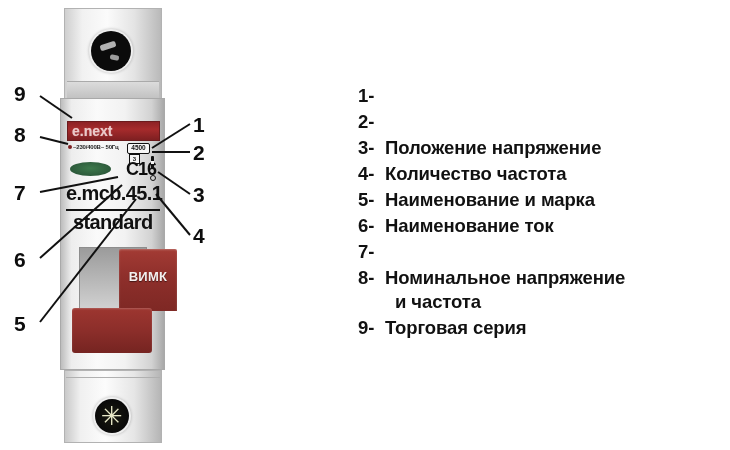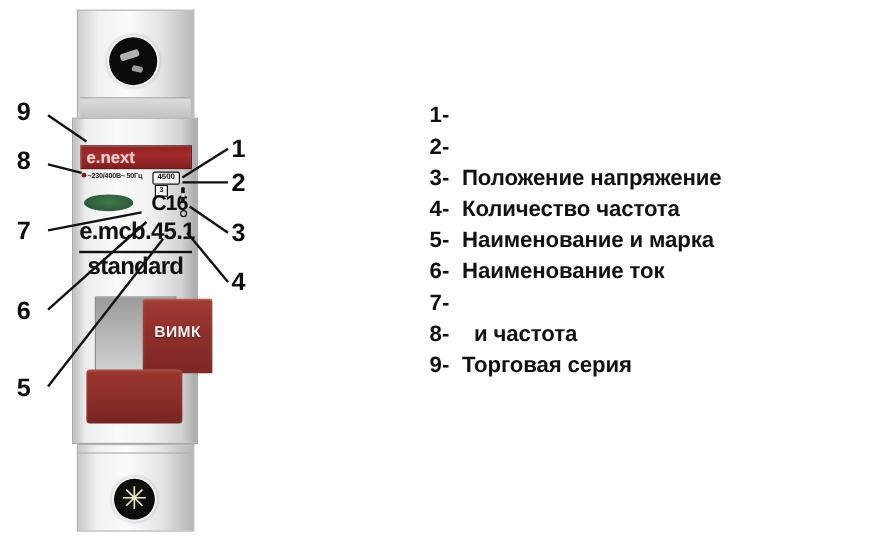--- a/index.html
+++ b/index.html
@@ -470,20 +470,21 @@
       </div>
     </div>
 
     <div class="legend-item">
       <div class="legend-num">7-</div>
     </div>
 
     <div class="legend-item">
       <div class="legend-num">8-</div>
       <div class="legend-text">
+        <span>Номинальное напряжение</span>
         <span class="l2">и частота</span>
       </div>
     </div>
 
     <div class="legend-item">
       <div class="legend-num">9-</div>
       <div class="legend-text">
         <span>Торговая серия</span>
       </div>
     </div>

